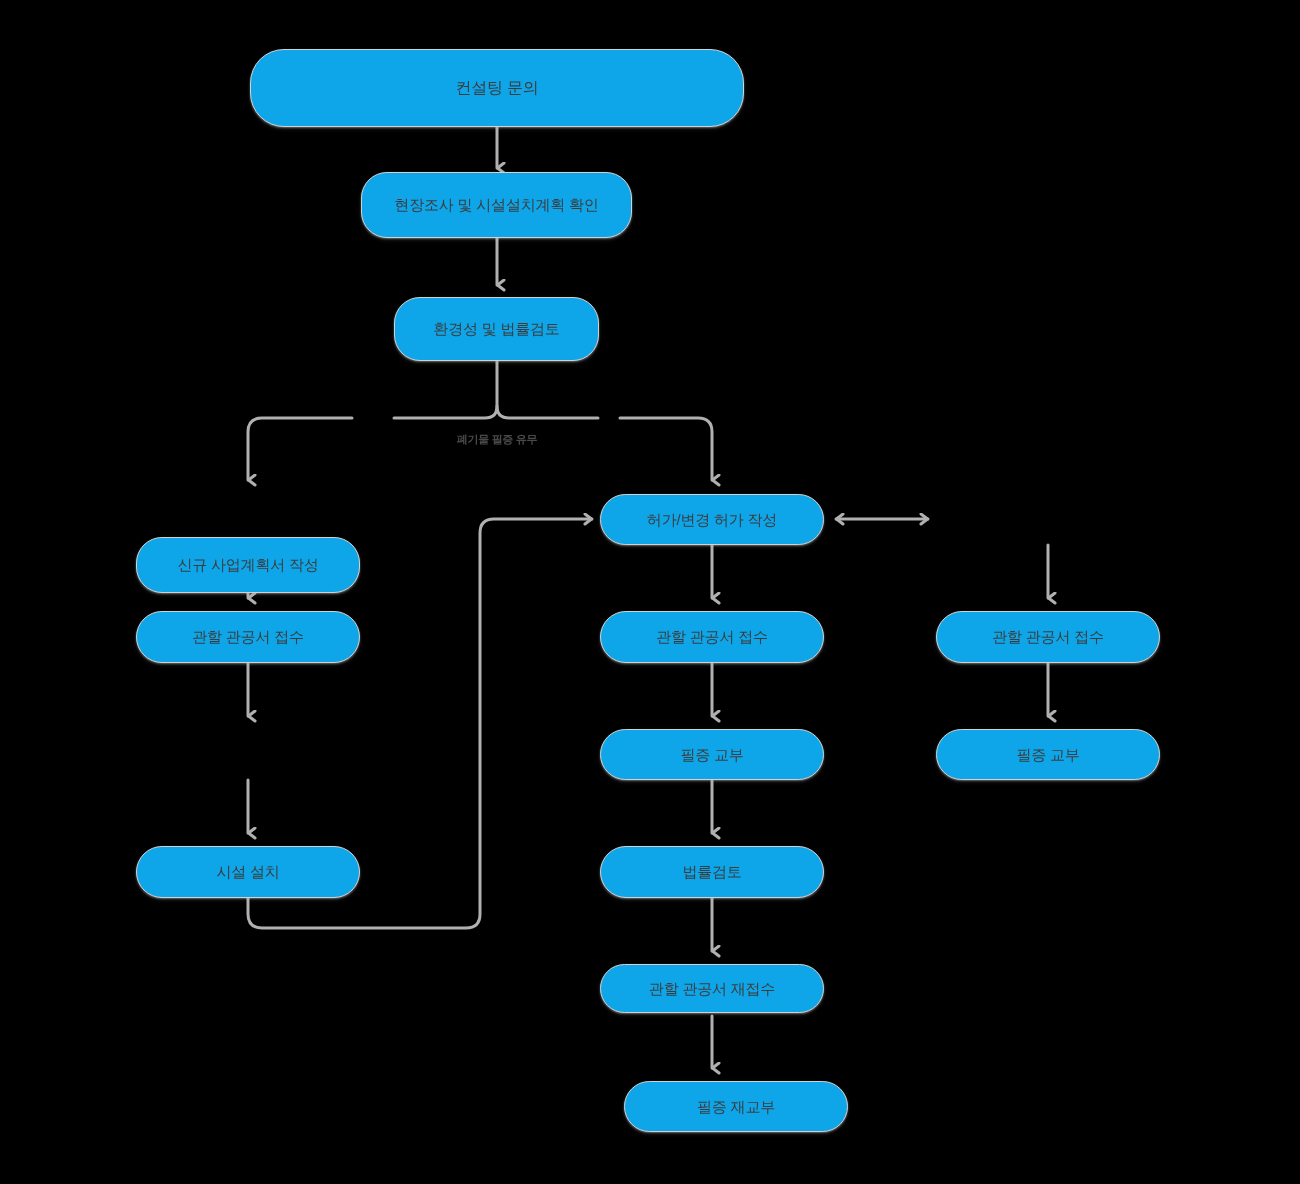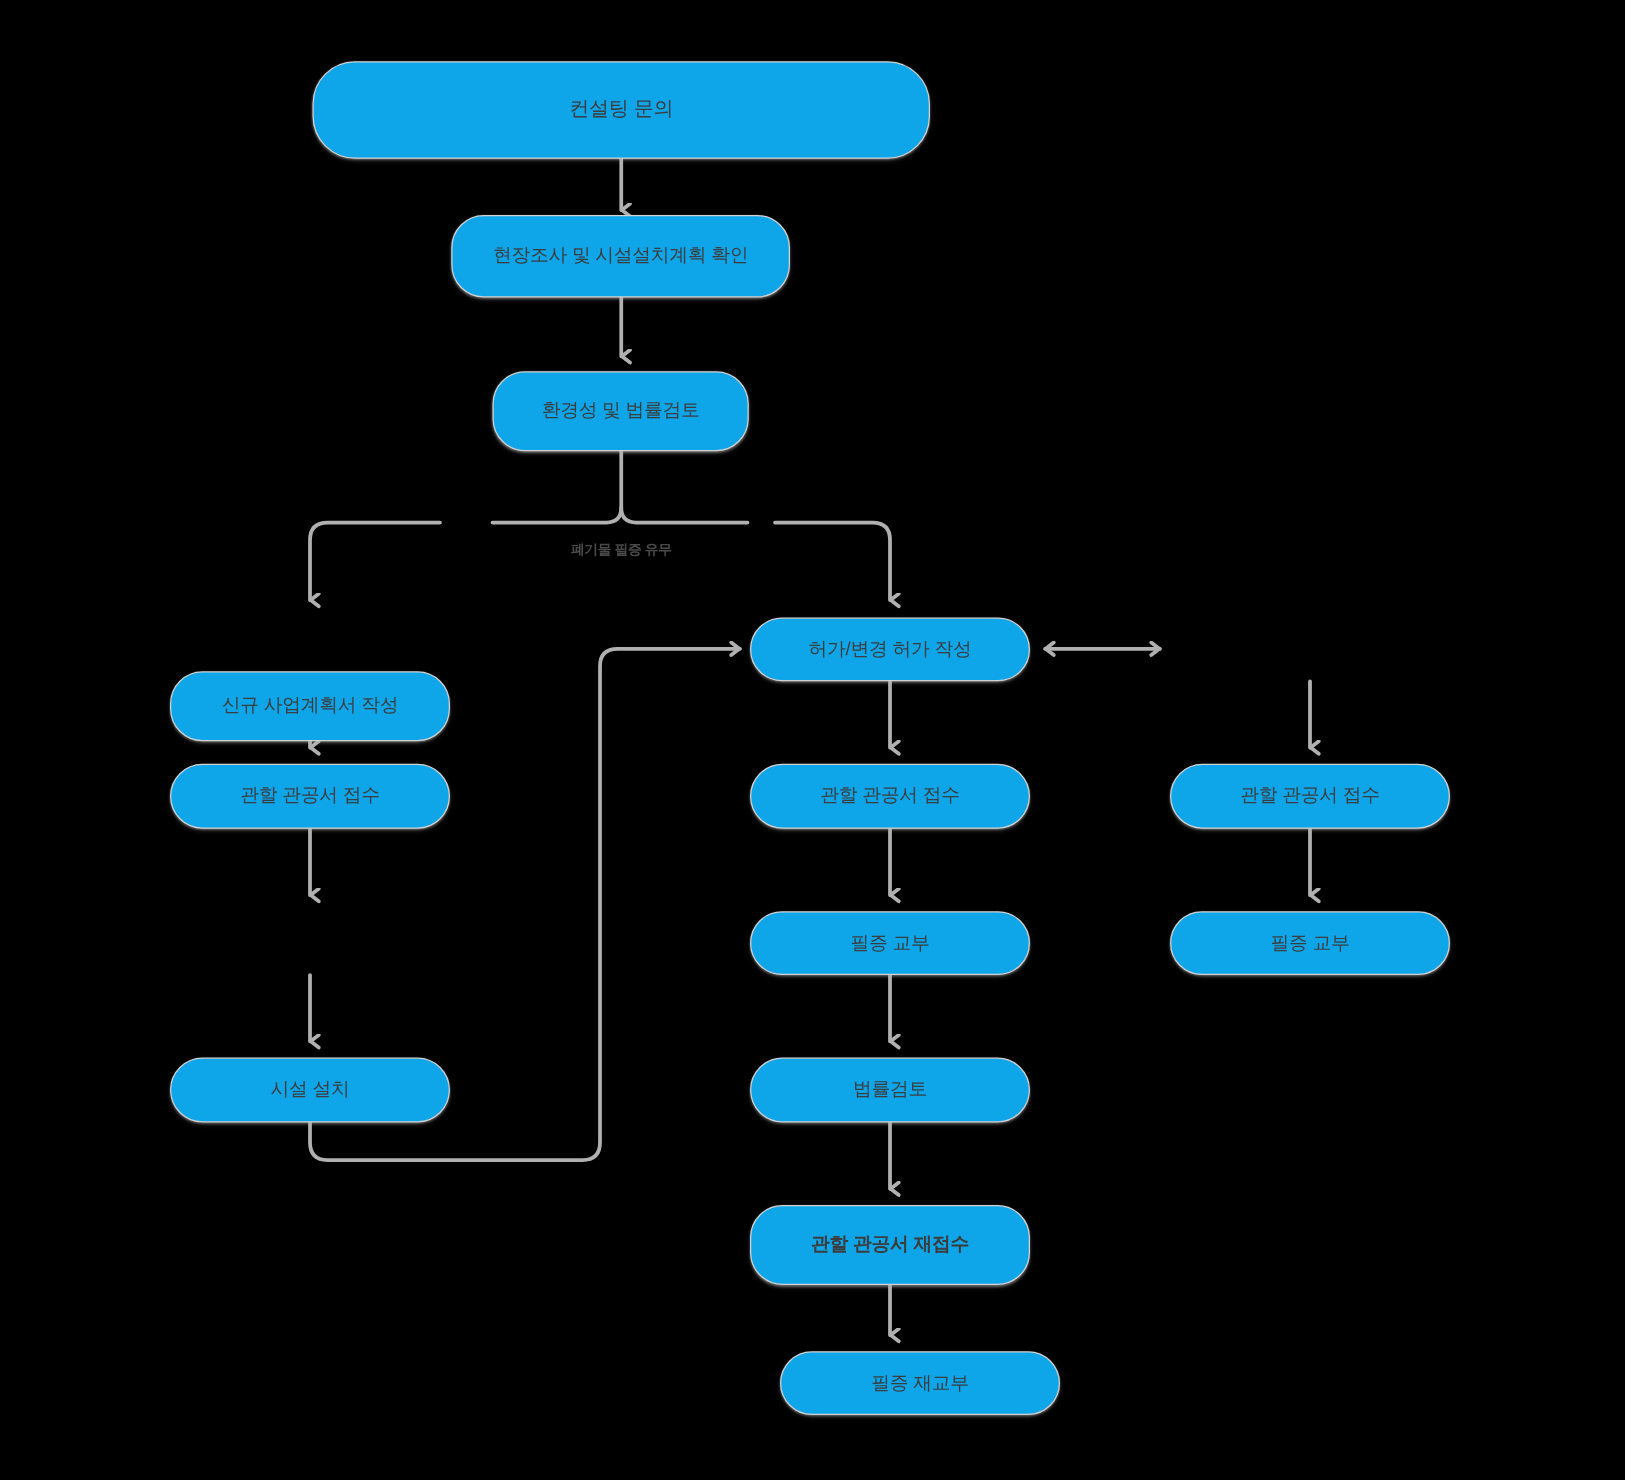--- a/index.html
+++ b/index.html
@@ -140,21 +140,21 @@
   </div>
   <div class="node" style="left:600px; top:611px; width:224px; height:52px;">
     <span class="node-label">관할 관공서 접수</span>
   </div>
   <div class="node" style="left:600px; top:729px; width:224px; height:51px;">
     <span class="node-label">필증 교부</span>
   </div>
   <div class="node" style="left:600px; top:846px; width:224px; height:52px;">
     <span class="node-label">법률검토</span>
   </div>
-  <div class="node" style="left:600px; top:964px; width:224px; height:64px;font-weight:bold;">
+  <div class="node" style="left:600px; top:964px; width:224px; height:49px;">
     <span class="node-label">관할 관공서 재접수</span>
   </div>
   <div class="node" style="left:624px; top:1081px; width:224px; height:51px;">
     <span class="node-label">필증 재교부</span>
   </div>
 
   <div class="node" style="left:936px; top:611px; width:224px; height:52px;">
     <span class="node-label">관할 관공서 접수</span>
   </div>
   <div class="node" style="left:936px; top:729px; width:224px; height:51px;">

